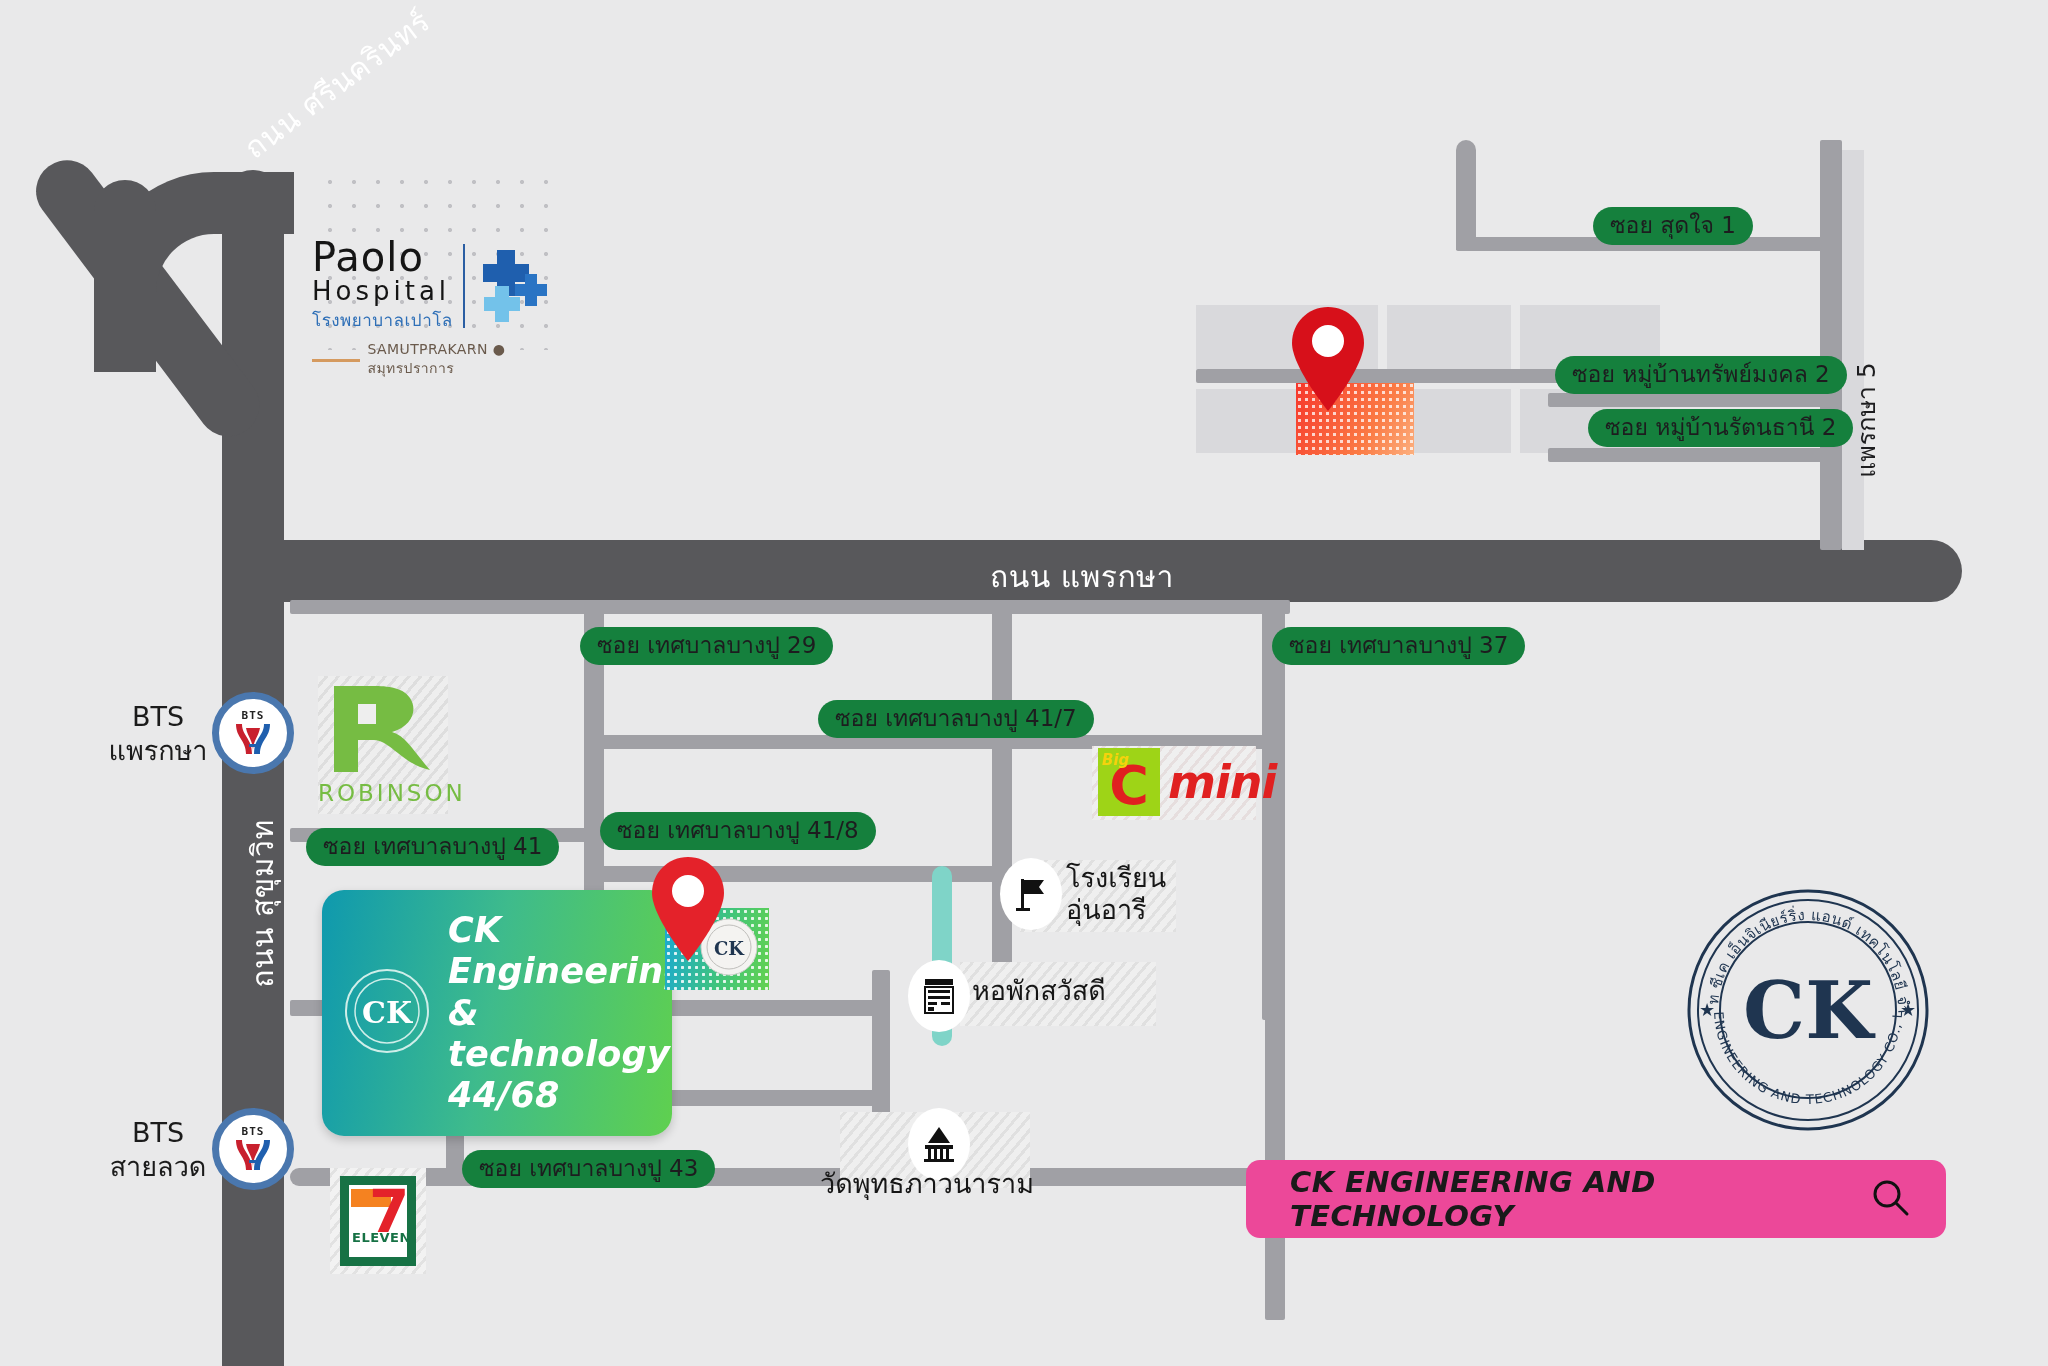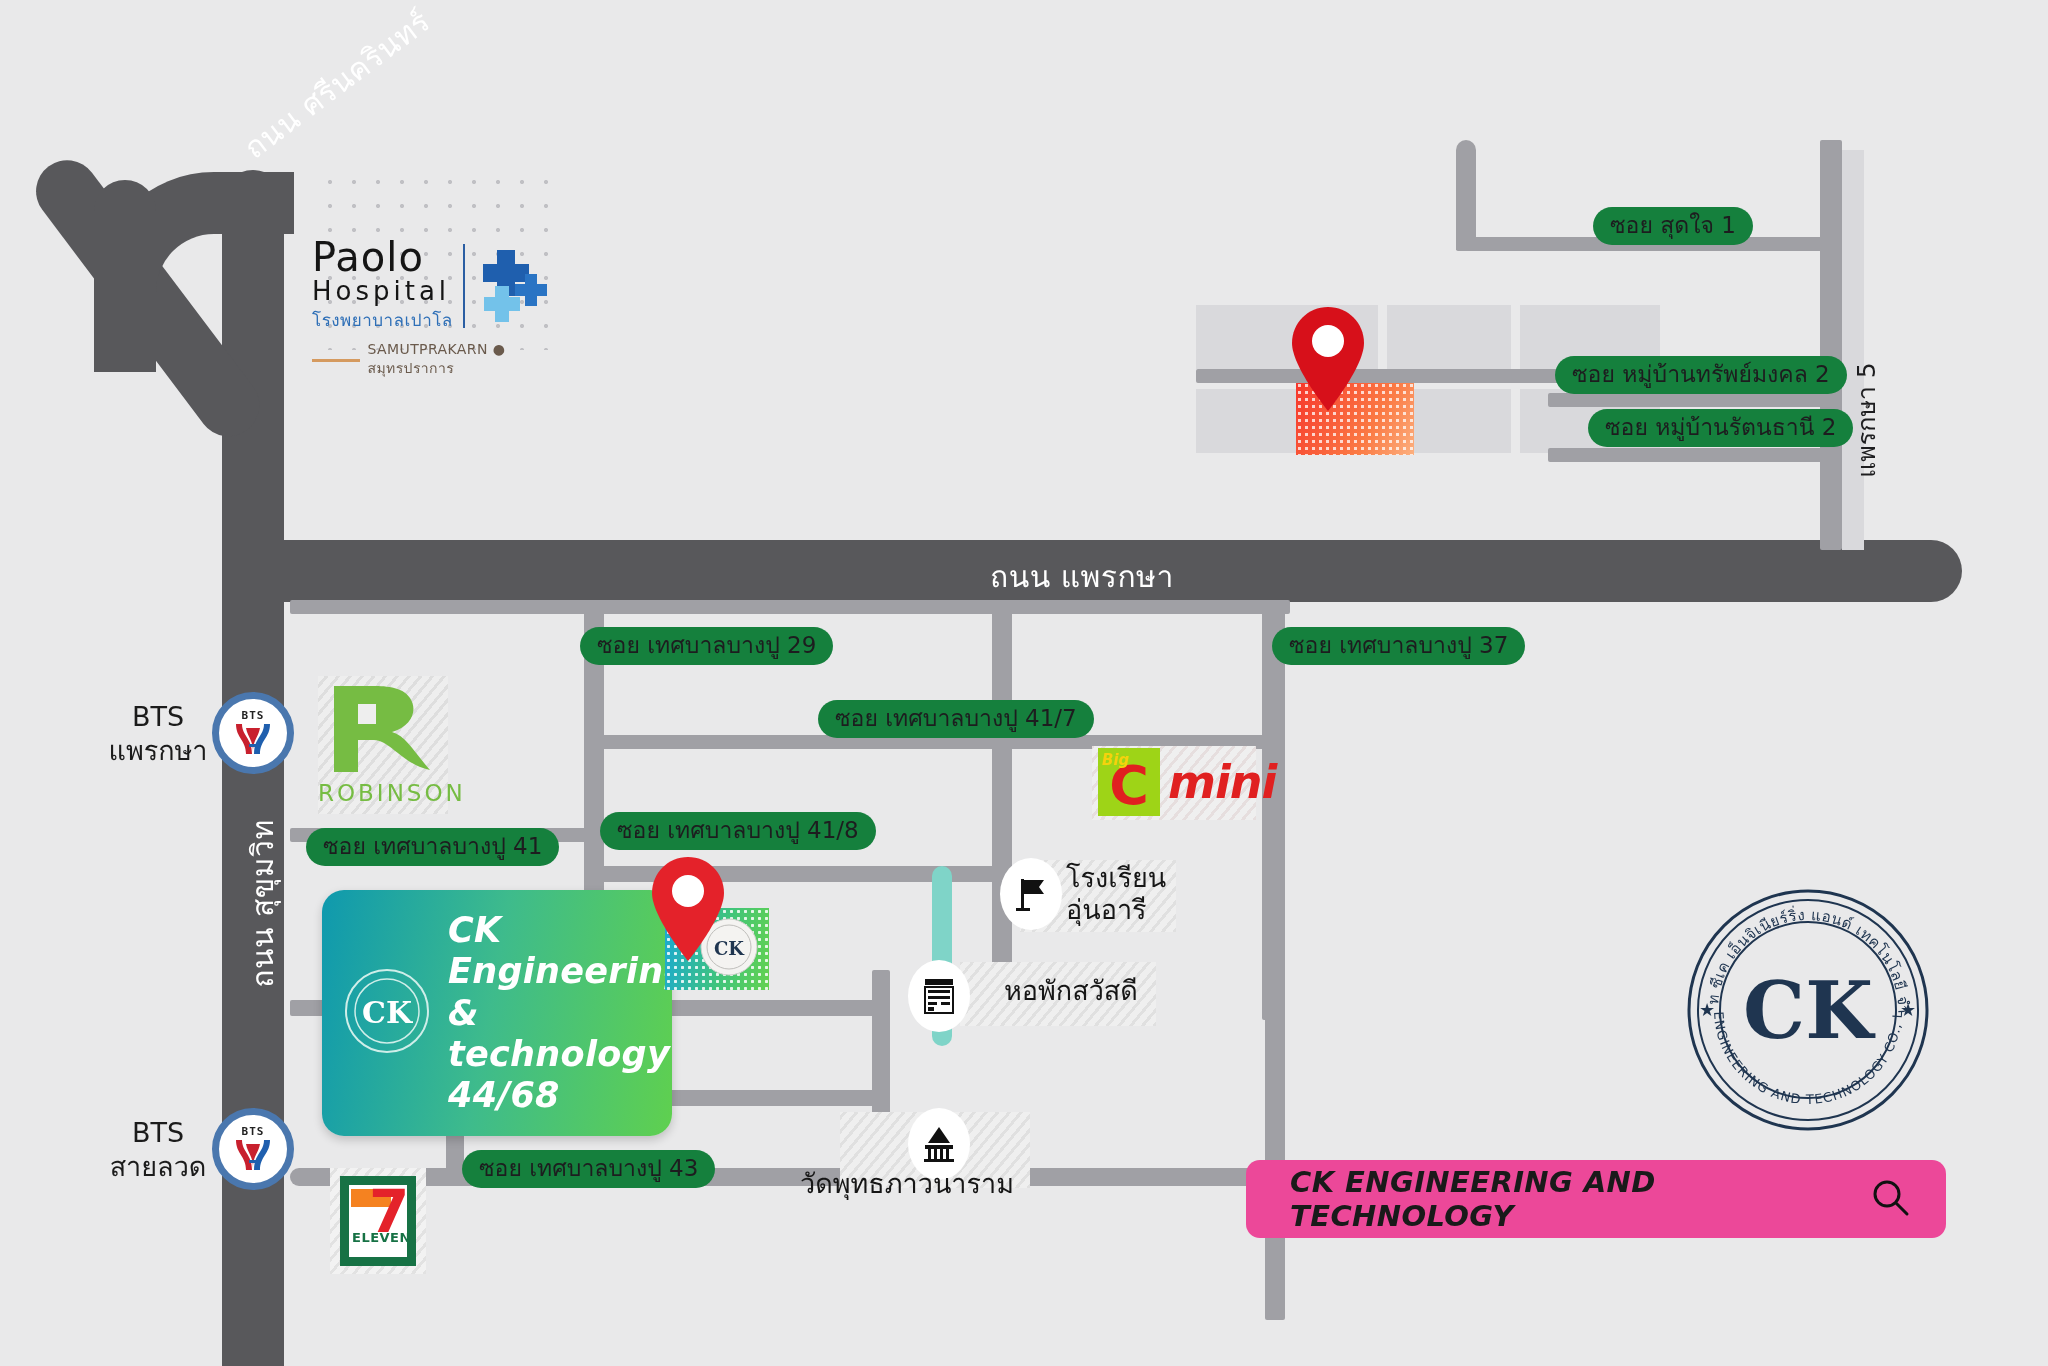--- a/index.html
+++ b/index.html
@@ -321,36 +321,36 @@
     <svg width="34" height="38" viewBox="0 0 34 38">
       <rect x="3" y="2" width="28" height="6" fill="#111"></rect>
       <rect x="3" y="10" width="28" height="26" fill="none" stroke="#111" stroke-width="2"></rect>
       <rect x="6" y="13" width="22" height="3" fill="#111"></rect>
       <rect x="6" y="19" width="22" height="3" fill="#111"></rect>
       <rect x="6" y="25" width="9" height="3" fill="#111"></rect>
       <rect x="19" y="25" width="9" height="3" fill="#111"></rect>
       <rect x="6" y="30" width="6" height="4" fill="#111"></rect>
     </svg>
   </div>
-  <div class="poi-label" style="left:1004px;top:975px;">หอพักสวัสดี</div>
+  <div class="poi-label" style="left:972px;top:975px;">หอพักสวัสดี</div>
 
   <div class="hatch" style="left:840px;top:1112px;width:190px;height:76px;
               background-image:repeating-linear-gradient(-50deg,#e0e0e0 0 3px,#efefef 3px 9px);"></div>
   <div class="poi" style="left:908px;top:1108px;">
     <svg width="38" height="38" viewBox="0 0 38 38">
       <path d="M19 2 L30 18 L8 18 Z" fill="#111"></path>
       <path d="M5 20 h28 v4 h-28 z" fill="#111"></path>
       <rect x="8" y="24" width="3" height="10" fill="#111"></rect>
       <rect x="14" y="24" width="3" height="10" fill="#111"></rect>
       <rect x="20" y="24" width="3" height="10" fill="#111"></rect>
       <rect x="26" y="24" width="3" height="10" fill="#111"></rect>
       <rect x="4" y="34" width="30" height="3" fill="#111"></rect>
     </svg>
   </div>
-  <div class="poi-label" style="left:800px;top:1168px;">วัดพุทธภาวนาราม</div>
+  <div class="poi-label" style="left:820px;top:1168px;">วัดพุทธภาวนาราม</div>
 
   <div class="bts" style="left:212px;top:692px;">
     <svg width="58" height="58" viewBox="0 0 58 58">
       <text x="29" y="15" font-family="DejaVu Sans Mono, monospace" font-size="11" font-weight="bold" text-anchor="middle" fill="#222" letter-spacing="1">BTS</text>
       <path d="M12 20 C12 34 22 36 22 50 L28 50 C28 34 18 32 18 20 Z" fill="#c8202e"></path>
       <path d="M46 20 C46 34 36 36 36 50 L30 50 C30 34 40 32 40 20 Z" fill="#1f5fae"></path>
       <path d="M22 24 C24 34 29 36 29 48 C29 36 34 34 36 24 Z" fill="#c8202e"></path>
       <rect x="25" y="40" width="8" height="3" fill="#1f5fae"></rect>
     </svg>
   </div>

